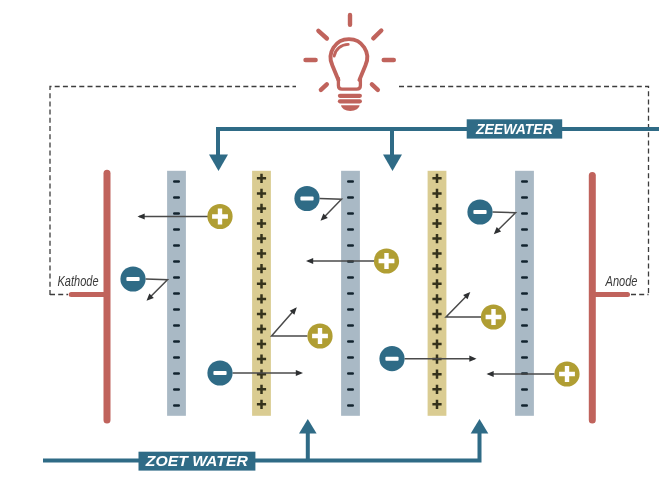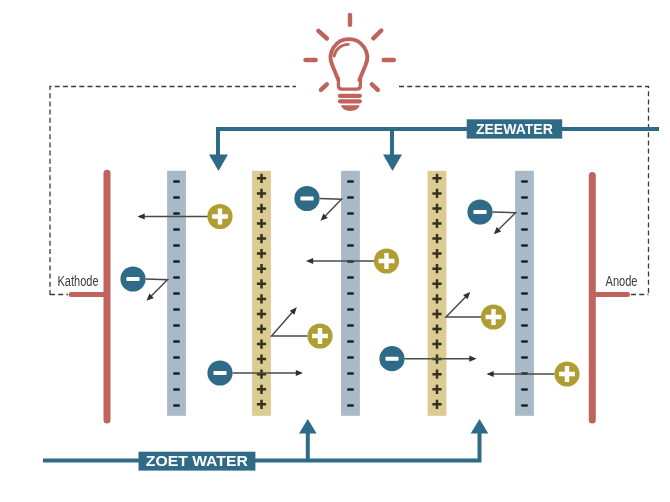--- a/index.html
+++ b/index.html
@@ -1,16 +1,16 @@
 <!DOCTYPE html>
 <html><head>
 <meta charset="utf-8">
 <style>
 html,body{margin:0;padding:0;background:#ffffff;}
-#stage{position:relative;width:670px;height:502px;background:#ffffff;overflow:hidden;}
+#stage{position:relative;width:670px;height:502px;background:#ffffff;overflow:hidden;font-style:italic;}
 text{font-family:"Liberation Sans",sans-serif;}
 </style>
 </head>
 <body>
 <div id="stage">
 <svg width="670" height="502" viewBox="0 0 670 502">
 <path d="M50,295 L50,86.5 L296,86.5" stroke="#3d3d3d" stroke-width="1.3" fill="none" stroke-dasharray="5,3.2"></path>
 <path d="M399,86.5 L648.5,86.5 L648.5,294.5" stroke="#3d3d3d" stroke-width="1.3" fill="none" stroke-dasharray="5,3.2"></path>
 <path d="M50,294.5 L68,294.5" stroke="#3d3d3d" stroke-width="1.3" fill="none" stroke-dasharray="5,3.2"></path>
 <path d="M631,294.5 L648.5,294.5" stroke="#3d3d3d" stroke-width="1.3" fill="none" stroke-dasharray="5,3.2"></path>

